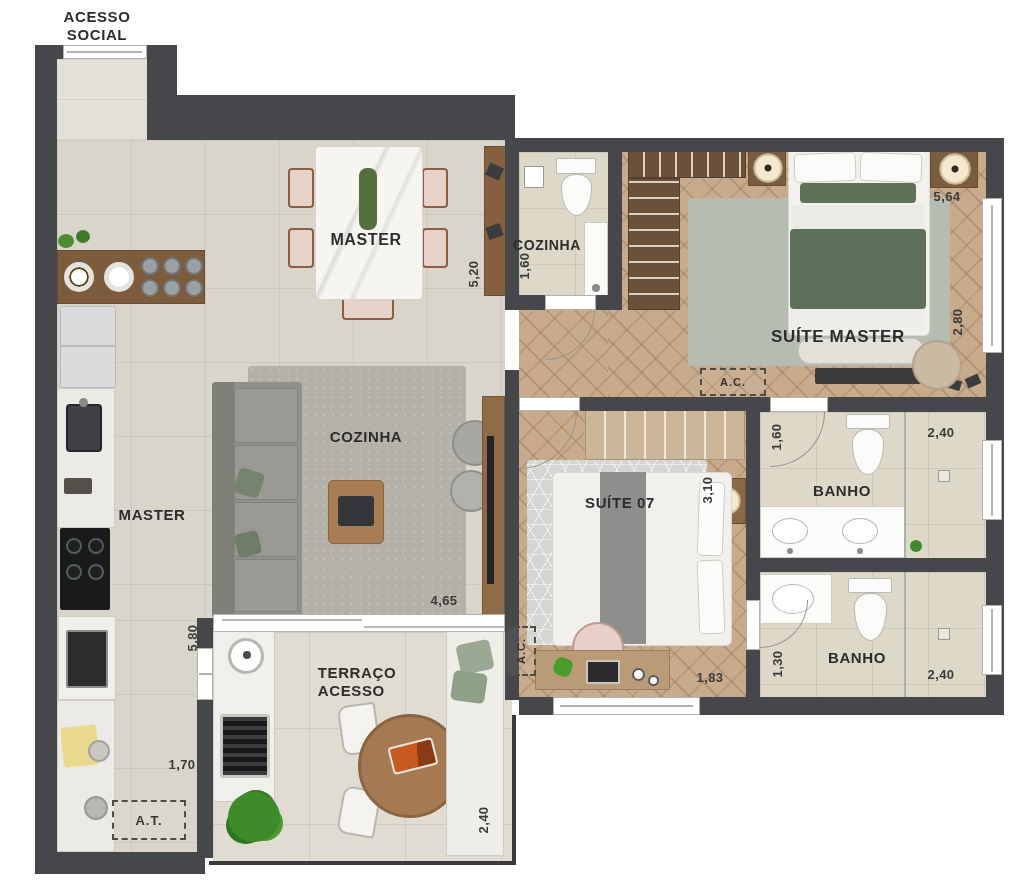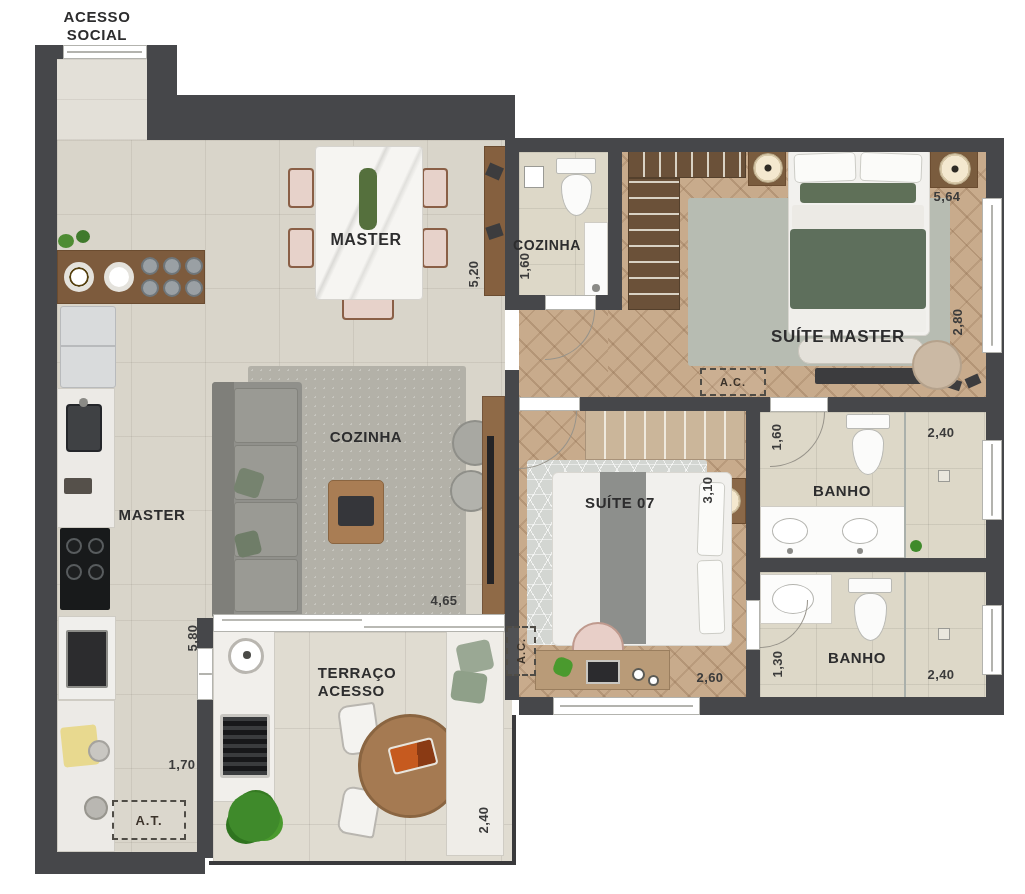--- a/index.html
+++ b/index.html
@@ -280,21 +280,21 @@
   <div class="room-label" style="left:357px;top:682px;font-size:15px;text-align:left;transform:translate(-50%,-50%);">TERRAÇO
 ACESSO</div>
 
   <div class="dim vert" style="left:473px;top:274px;">5,20</div>
   <div class="dim vert" style="left:524px;top:266px;">1,60</div>
   <div class="dim" style="left:947px;top:196px;">5,64</div>
   <div class="dim vert" style="left:957px;top:322px;">2,80</div>
   <div class="dim vert" style="left:776px;top:437px;">1,60</div>
   <div class="dim" style="left:941px;top:432px;">2,40</div>
   <div class="dim vert" style="left:707px;top:490px;">3,10</div>
-  <div class="dim" style="left:710px;top:677px;">2,60</div>
+  <div class="dim" style="left:710px;top:677px;">1,83</div>
   <div class="dim vert" style="left:777px;top:664px;">1,30</div>
   <div class="dim" style="left:941px;top:674px;">2,40</div>
   <div class="dim" style="left:444px;top:600px;">4,65</div>
   <div class="dim vert" style="left:192px;top:638px;">5,80</div>
   <div class="dim" style="left:182px;top:764px;">1,70</div>
   <div class="dim vert" style="left:483px;top:820px;">2,40</div>
 
 </div>
 
 </body></html>

